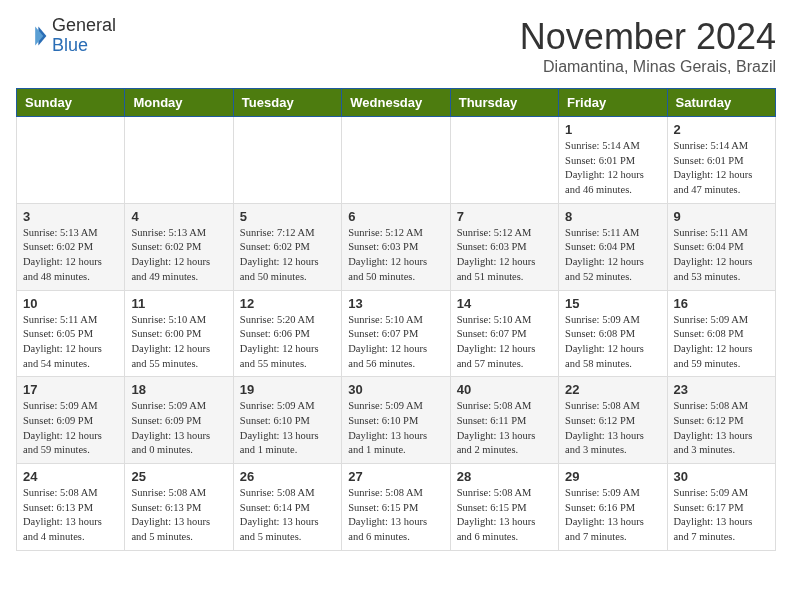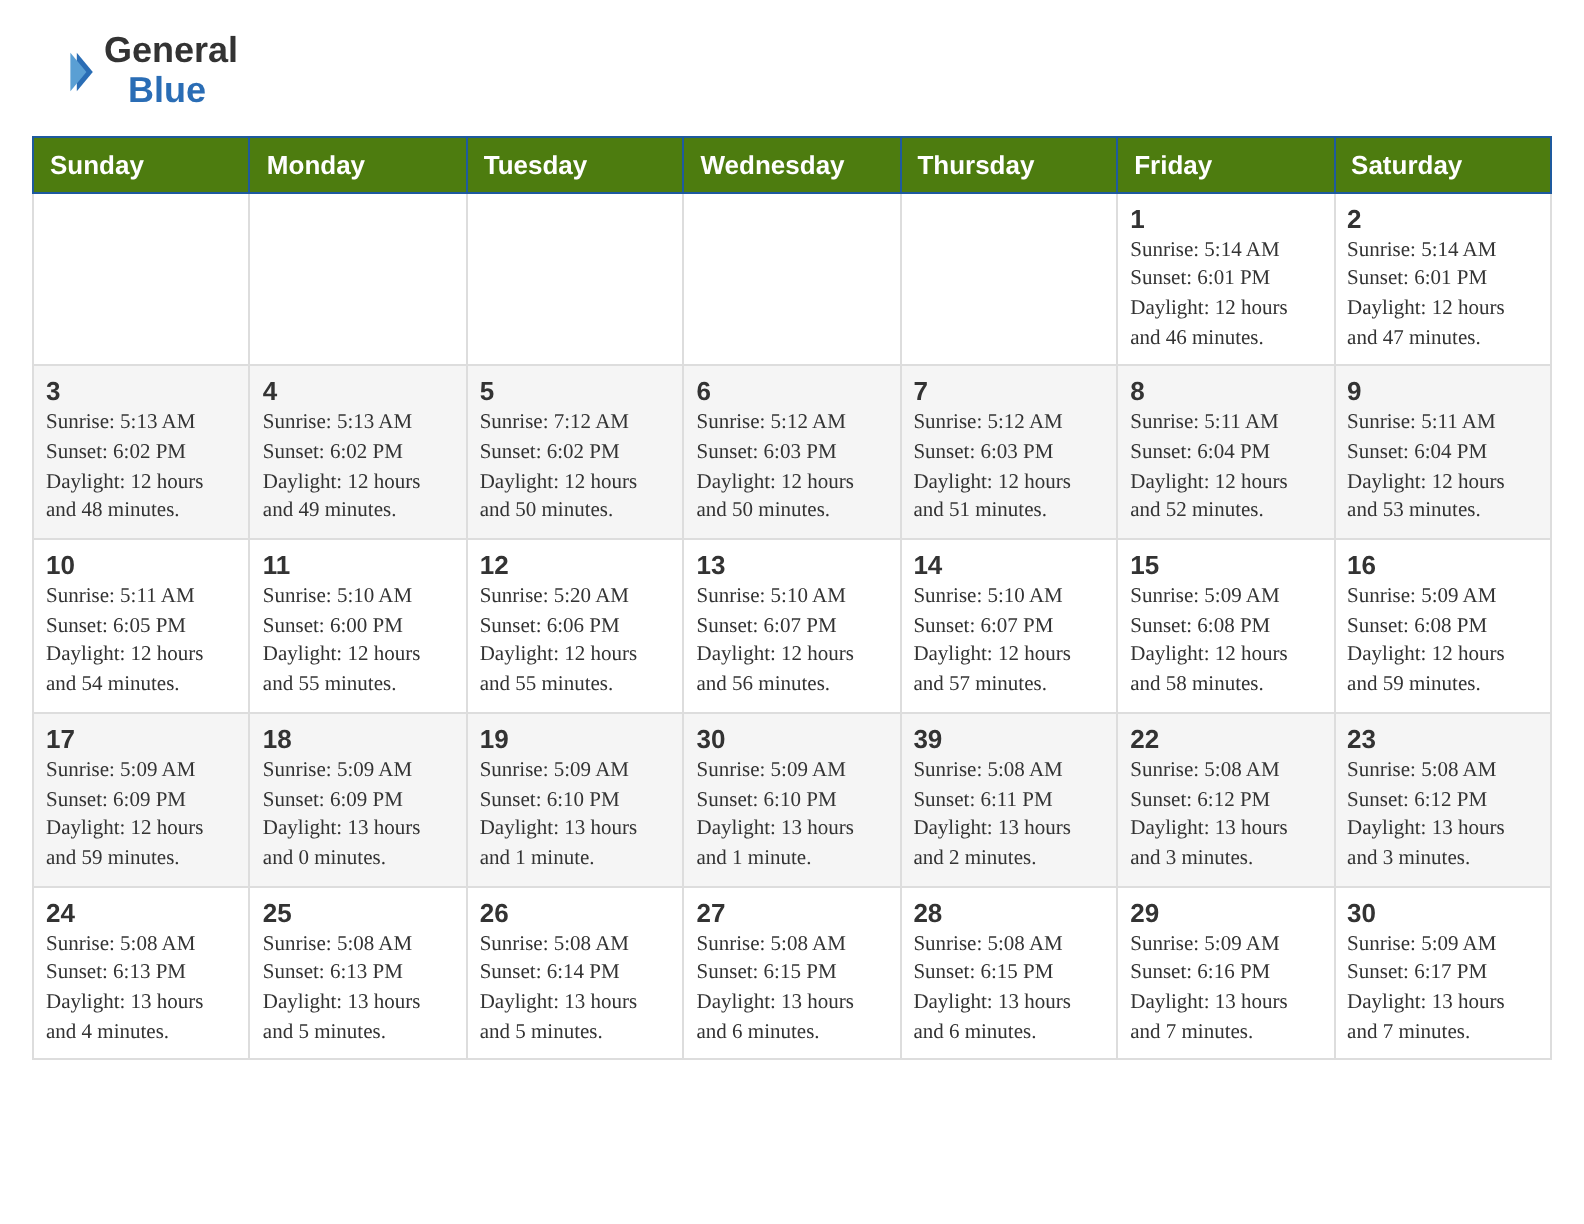--- a/index.html
+++ b/index.html
@@ -16,25 +16,25 @@
       align-items: flex-start;
       margin-bottom: 12px;
     }
     .logo {
       display: flex;
       align-items: center;
       gap: 4px;
     }
     .logo-text {
       font-size: 18px;
-      font-weight: bold;
+      font-weight: normal;
       line-height: 1.1;
     }
     .logo-general { color: #333; }
-    .logo-blue { color: #2a6db5; margin-left: 12px; }
+    .logo-blue { color: #2a6db5; }
     .logo-icon {
       width: 32px;
       height: 32px;
     }
     .title-block {
       text-align: right;
     }
     .month-title {
       font-size: 36px;
       font-weight: normal;
@@ -93,20 +93,22 @@
     <svg class="logo-icon" viewBox="0 0 40 40">
       <polygon points="28,8 38,20 28,32" fill="#2a6db5"></polygon>
       <polygon points="24,8 34,20 24,32" fill="#5a9fd4"></polygon>
     </svg>
     <div class="logo-text">
       <span class="logo-general">General</span><br>
       <span class="logo-blue">Blue</span>
     </div>
   </div>
   <div class="title-block">
+    <div class="month-title">November 2024</div>
+    <div class="location">Diamantina, Minas Gerais, Brazil</div>
   </div>
 </div>
 
 <table class="calendar">
   <thead>
     <tr>
     <th>Sunday</th>
         <th>Monday</th>
         <th>Tuesday</th>
         <th>Wednesday</th>
@@ -242,21 +244,21 @@
 Sunset: 6:10 PM
 Daylight: 13 hours and 1 minute.</div>
         </td>
         <td>
           <span class="day-num">30</span>
           <div class="day-info">Sunrise: 5:09 AM
 Sunset: 6:10 PM
 Daylight: 13 hours and 1 minute.</div>
         </td>
         <td>
-          <span class="day-num">39</span>
+          <span class="day-num">40</span>
           <div class="day-info">Sunrise: 5:08 AM
 Sunset: 6:11 PM
 Daylight: 13 hours and 2 minutes.</div>
         </td>
         <td>
           <span class="day-num">22</span>
           <div class="day-info">Sunrise: 5:08 AM
 Sunset: 6:12 PM
 Daylight: 13 hours and 3 minutes.</div>
         </td>

